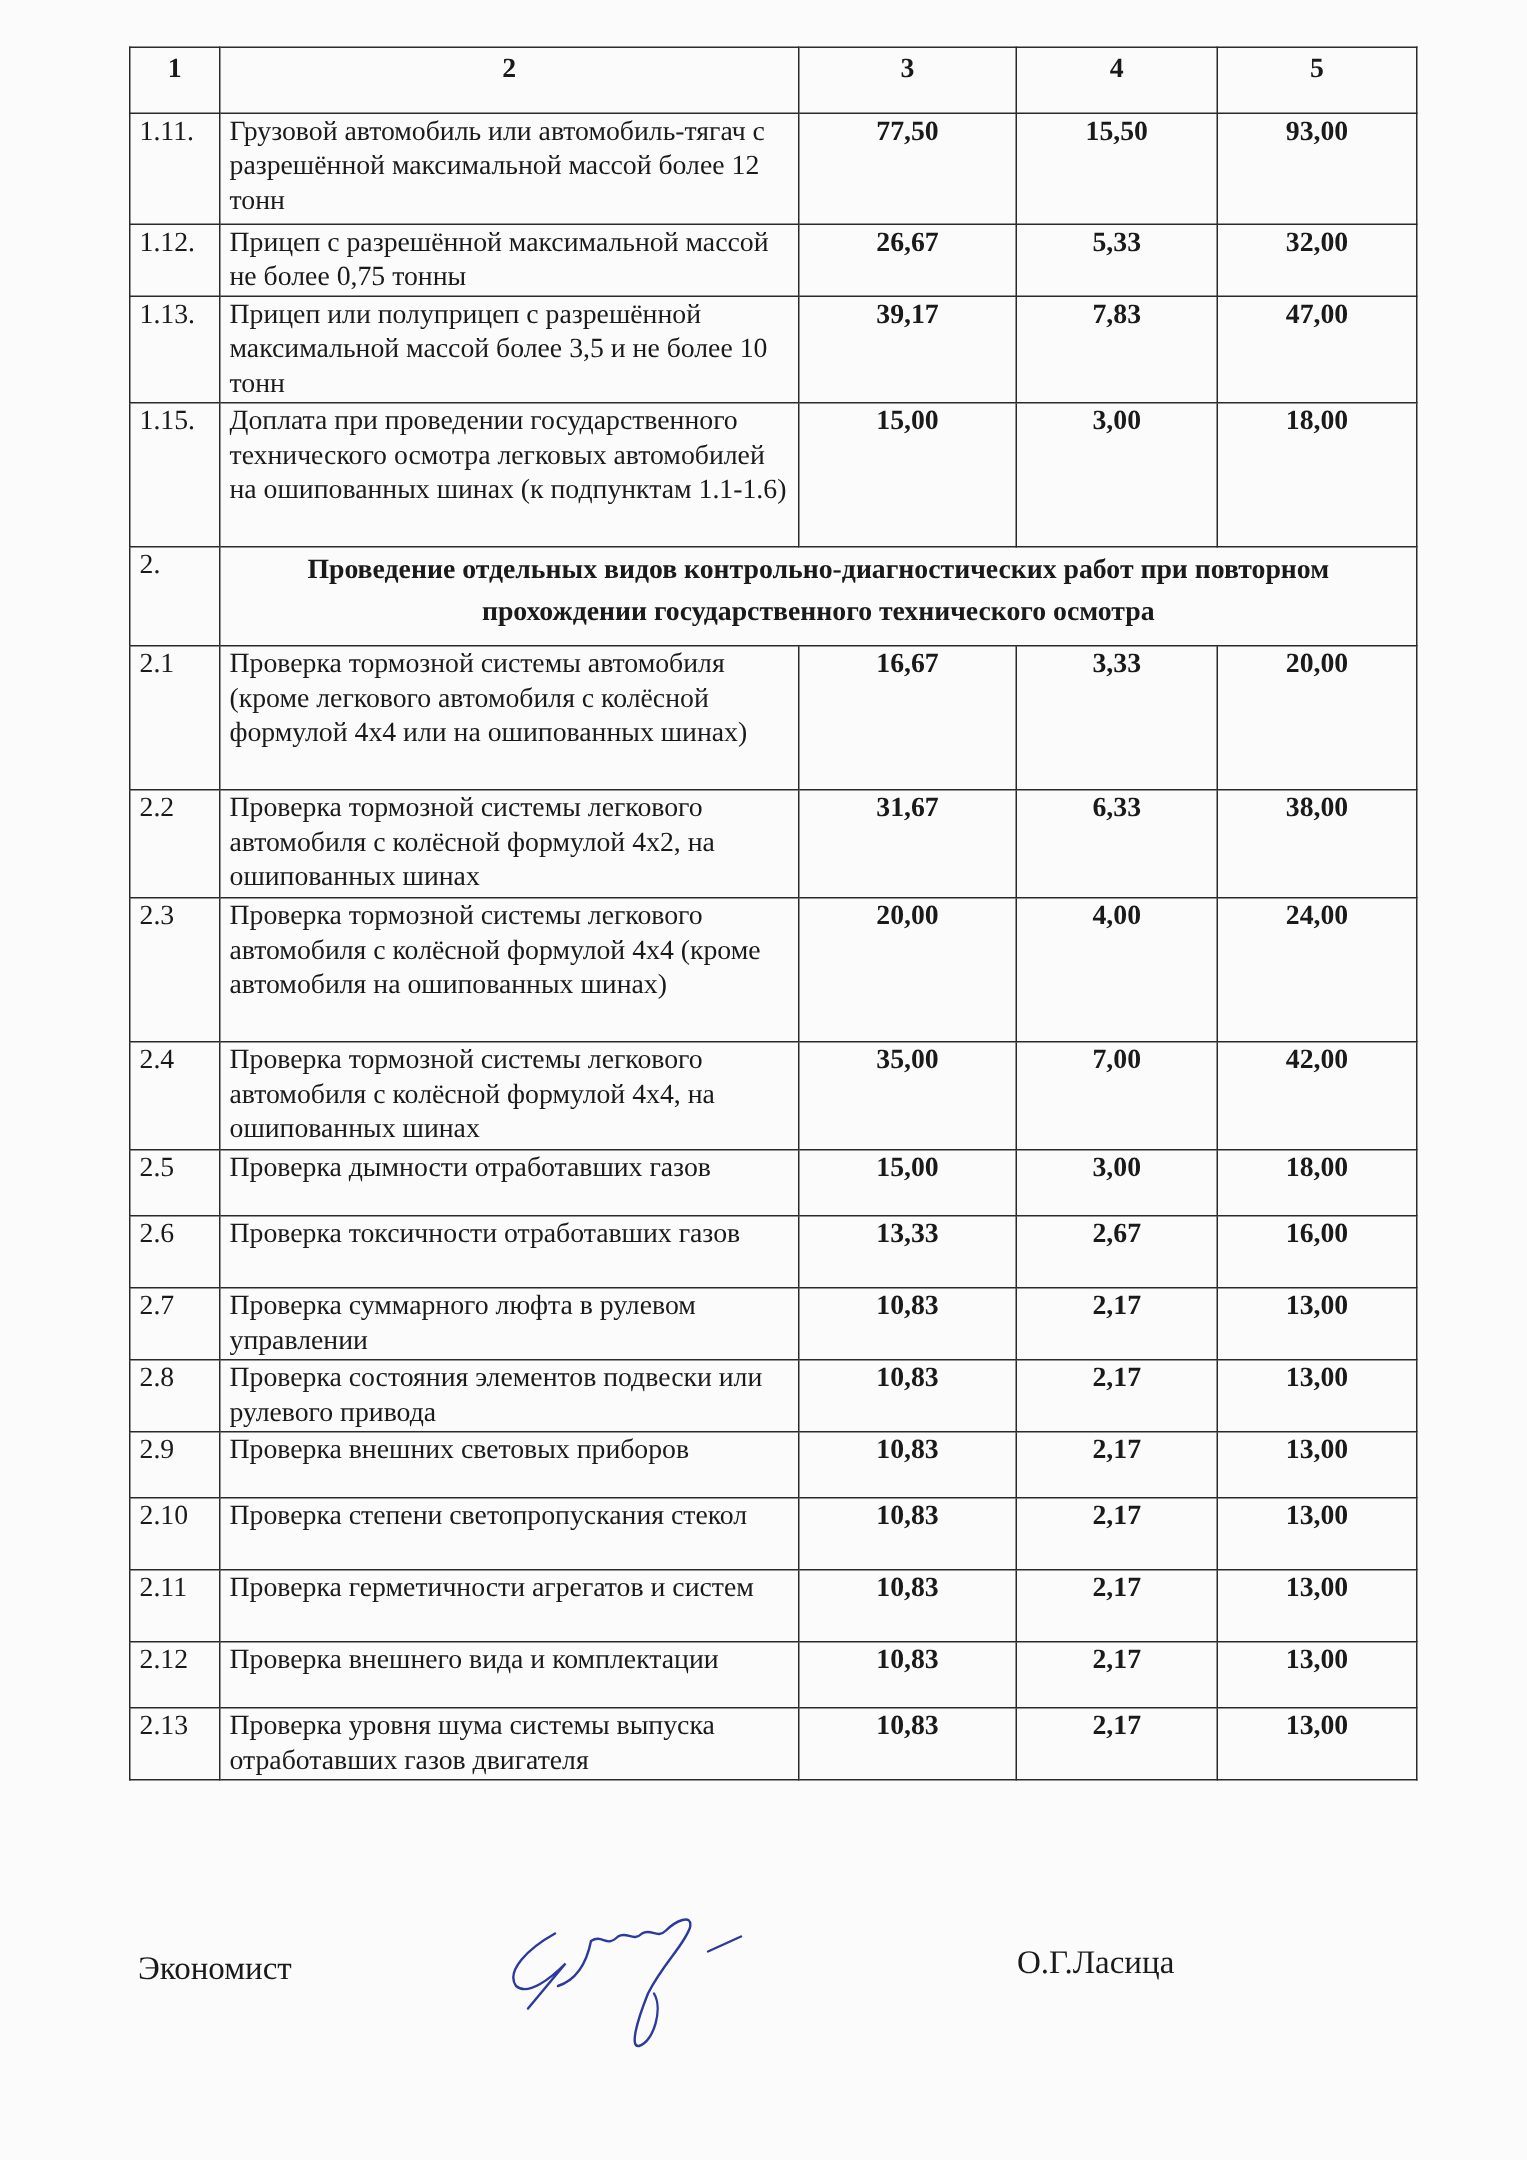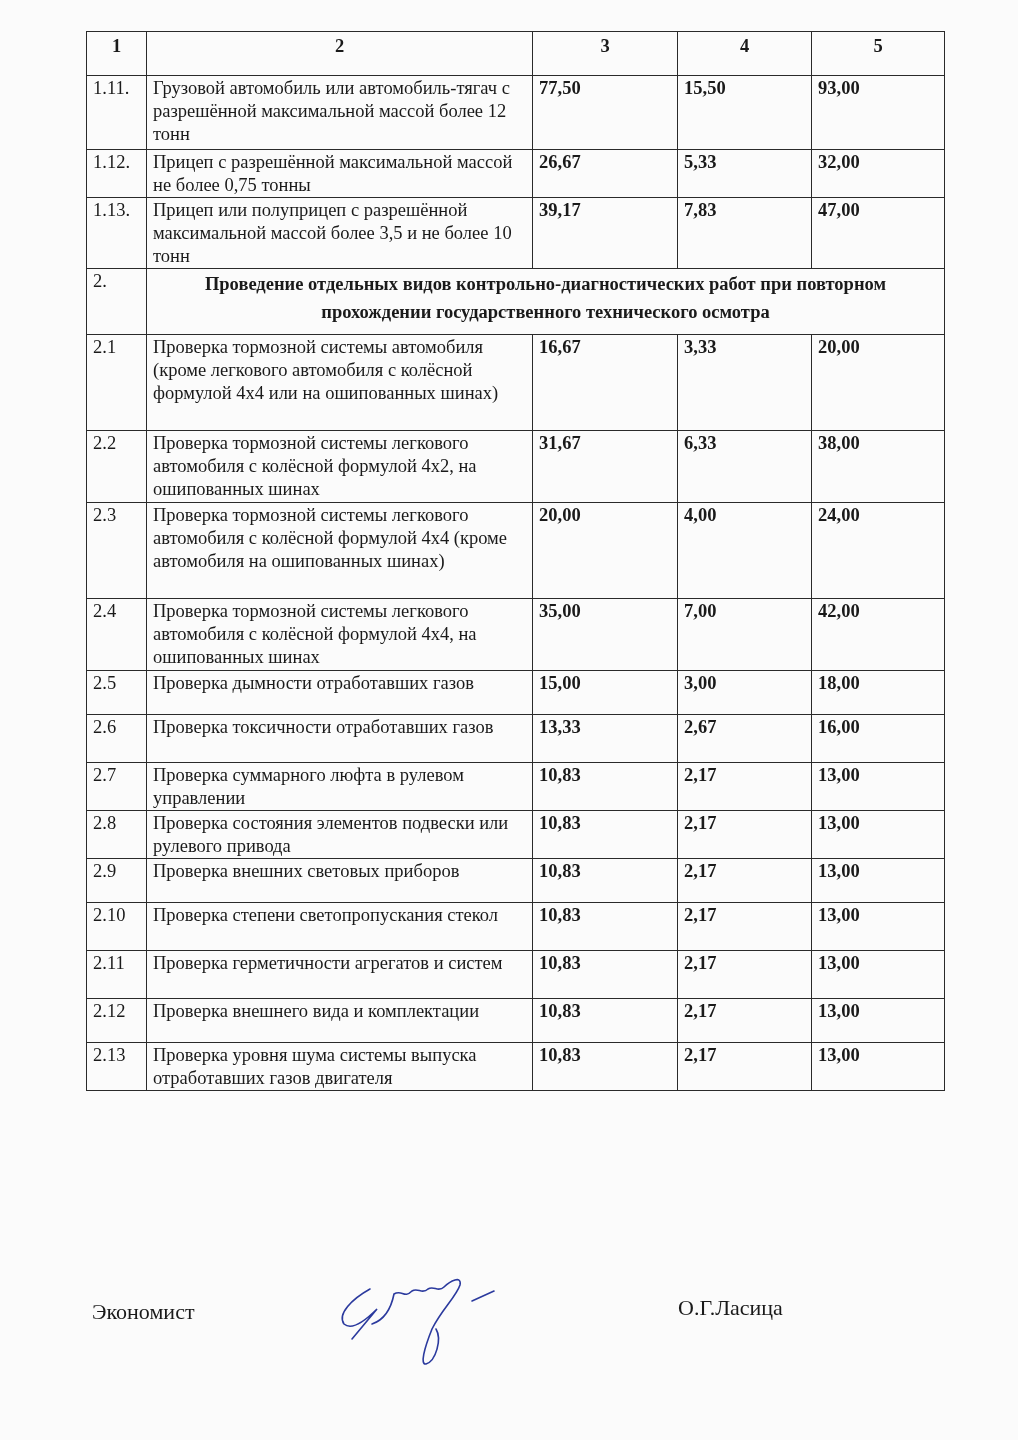--- a/index.html
+++ b/index.html
@@ -31,21 +31,21 @@
   col.c3 { width: 145px; }
   col.c4 { width: 134px; }
   col.c5 { width: 133px; }
   th {
     font-weight: bold;
     text-align: center;
     height: 40px;
     vertical-align: top;
     padding-top: 3px !important;
   }
-  td.num { text-align: left; font-weight: bold; padding-right: 8px; }
+  td.num { text-align: center; font-weight: bold; padding-right: 8px; }
   td.code { padding-left: 6px; }
   td.section-title {
     font-weight: bold;
     text-align: center;
     line-height: 28px;
     padding-top: 2px;
     height: 64px;
   }
   .signature-block {
     position: absolute;
@@ -93,20 +93,27 @@
           <td class="num">5,33</td>
           <td class="num">32,00</td>
         </tr>
         <tr style="height: 70px;">
           <td class="code">1.13.</td>
           <td class="desc">Прицеп или полуприцеп с разрешённой максимальной  массой более 3,5 и не более 10 тонн</td>
           <td class="num">39,17</td>
           <td class="num">7,83</td>
           <td class="num">47,00</td>
         </tr>
+        <tr style="height: 96px;">
+          <td class="code">1.15.</td>
+          <td class="desc">Доплата при проведении государственного технического осмотра легковых автомобилей на ошипованных шинах (к подпунктам 1.1-1.6)</td>
+          <td class="num">15,00</td>
+          <td class="num">3,00</td>
+          <td class="num">18,00</td>
+        </tr>
       </tbody>
     <tbody>
       <tr>
         <td class="code">2.</td>
         <td class="section-title" colspan="4">Проведение отдельных видов контрольно-диагностических работ при повторном прохождении государственного технического осмотра</td>
       </tr>
     </tbody>
     <tbody id="part2-body">
         <tr style="height: 96px;">
           <td class="code">2.1</td>

